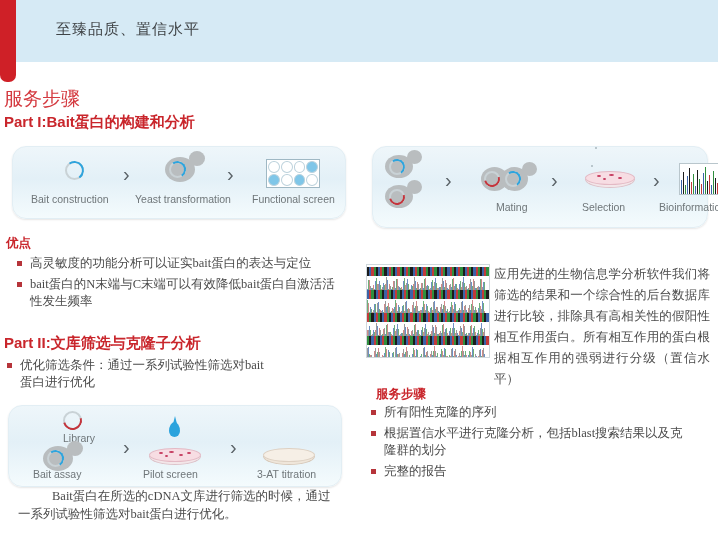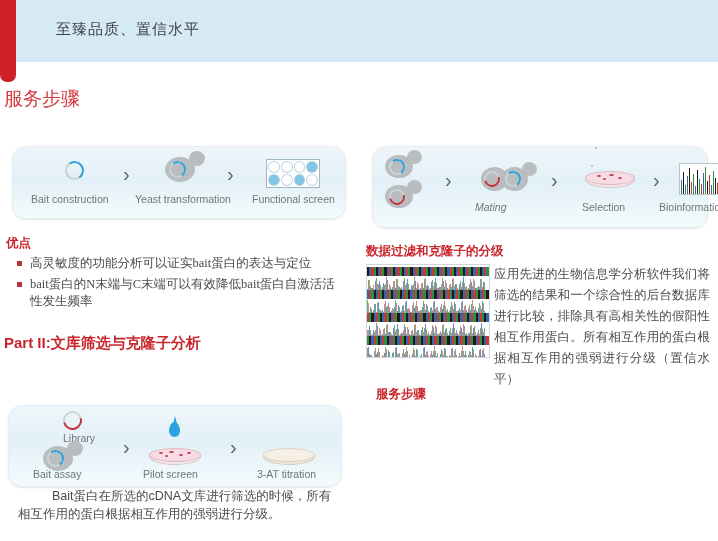--- a/index.html
+++ b/index.html
@@ -60,21 +60,21 @@
     content:"";position:absolute;left:3px;top:6px;
     width:5px;height:5px;background:#b6343a;
   }
   .list-adv{left:14px;top:255px;width:330px;}
   .list-part2{left:4px;top:357px;width:330px;}
   .list-results{left:368px;top:404px;width:340px;}
 
   .para{
     position:absolute;
     font-size:12.5px;color:#4a4a4a;line-height:18px;
-    font-family:Liberation Sans, sans-serif;
+    font-family:Liberation Serif, serif;
   }
   .para-bottom{left:18px;top:487px;width:320px;text-indent:34px;}
   .para-filter{left:494px;top:264px;width:216px;line-height:21px;text-align:justify;}
 
   
   .panel{
     position:absolute;border-radius:14px;
     background:linear-gradient(180deg,#eef6fa 0%,#e3f0f7 45%,#f4fbfd 100%);
     box-shadow:0 1px 2px rgba(0,0,0,.10);
     border:1px solid #e2eef4;
@@ -139,23 +139,23 @@
 </head>
 <body>
 
 <div class="page">
 
   <div class="red-bar"></div>
   <div class="banner"></div>
   <div class="banner-title">至臻品质、置信水平</div>
 
   <div class="h-service">服务步骤</div>
+  <div class="h-part h-part-1">Part I:Bait蛋白的构建和分析</div>
   <div class="h-part h-part-2">Part II:文库筛选与克隆子分析</div>
   <div class="h-sub h-adv">优点</div>
-  <div class="h-sub h-filter">数据过滤和克隆子的分级</div>
   <div class="h-sub h-results">服务步骤</div>
 
   <div class="panel panel-1">
 
     <div class="ring ring-base" style="left:52px;top:14px;width:19px;height:19px;"></div>
     <div class="ring arc-blue" style="left:52px;top:14px;width:19px;height:19px;"></div>
     <div class="step-label" style="left:18px;top:46px;">Bait construction</div>
     <div class="chev" style="left:110px;top:16px;">›</div>
 
     <div class="yeast-body" style="left:152px;top:10px;width:30px;height:25px;"></div>
@@ -192,21 +192,21 @@
 
     <div class="chev" style="left:72px;top:22px;">›</div>
 
     <div class="yeast-body" style="left:108px;top:20px;width:27px;height:24px;"></div>
     <div class="yeast-body" style="left:128px;top:20px;width:27px;height:24px;"></div>
     <div class="yeast-bud" style="left:149px;top:15px;width:15px;height:14px;"></div>
     <div class="ring ring-base" style="left:111px;top:24px;width:16px;height:16px;"></div>
     <div class="ring arc-red" style="left:111px;top:24px;width:16px;height:16px;"></div>
     <div class="ring ring-base" style="left:132px;top:24px;width:16px;height:16px;"></div>
     <div class="ring arc-blue" style="left:132px;top:24px;width:16px;height:16px;"></div>
-    <div class="step-label" style="left:102px;top:54px;font-style:italic;">Mating</div>
+    <div class="step-label" style="left:123px;top:54px;">Mating</div>
 
     <div class="chev" style="left:178px;top:22px;">›</div>
 
     <div class="dish" style="left:212px;top:24px;width:48px;height:17px;">
       <div class="dish-rim"></div>
       <div class="dish-top"></div>
       <div class="colony" style="left:12px;top:4px;width:4px;height:2px;"></div>
       <div class="colony" style="left:24px;top:3px;width:5px;height:2px;"></div>
       <div class="colony" style="left:33px;top:6px;width:4px;height:2px;"></div>
       <div class="colony" style="left:18px;top:7px;width:3px;height:2px;"></div>
@@ -241,20 +241,23 @@
     </div>
 
     <div class="step-label" style="left:286px;top:54px;">Bioinformatic analysis</div>
   </div>
 
   <ul class="bl list-adv">
     <li>高灵敏度的功能分析可以证实bait蛋白的表达与定位</li>
     <li>bait蛋白的N末端与C末端可以有效降低bait蛋白自激活活性发生频率</li>
   </ul>
 
+  <ul class="bl list-part2">
+    <li style="width:250px;">优化筛选条件：通过一系列试验性筛选对bait蛋白进行优化</li>
+  </ul>
 
   <div class="panel panel-3">
 
     <div class="ring ring-base" style="left:54px;top:5px;width:19px;height:19px;"></div>
     <div class="ring arc-red" style="left:54px;top:5px;width:19px;height:19px;"></div>
     <div class="step-label" style="left:54px;top:26px;">Library</div>
 
     <div class="yeast-body" style="left:34px;top:40px;width:30px;height:25px;"></div>
     <div class="yeast-bud" style="left:58px;top:35px;width:16px;height:15px;"></div>
     <div class="ring ring-base" style="left:38px;top:44px;width:17px;height:17px;"></div>
@@ -277,21 +280,21 @@
 
     <div class="chev" style="left:221px;top:30px;">›</div>
 
     <div class="dish dish-plain" style="left:254px;top:42px;width:50px;height:17px;">
       <div class="dish-rim"></div>
       <div class="dish-top"></div>
     </div>
     <div class="step-label" style="left:248px;top:62px;">3-AT titration</div>
   </div>
 
-  <div class="para para-bottom">Bait蛋白在所选的cDNA文库进行筛选的时候，所有相互作用的蛋白根据相互作用的强弱进行分级。</div>
+  <div class="para para-bottom">Bait蛋白在所选的cDNA文库进行筛选的时候，通过一系列试验性筛选对bait蛋白进行优化。</div>
 
   <div class="chromo" id="chromo">
       <div class="chromo-band" style="top: 2px;">
         <span style="background: rgb(27, 27, 27);"></span>
         <span style="background: rgb(58, 99, 168);"></span>
         <span style="background: rgb(194, 58, 58);"></span>
         <span style="background: rgb(47, 143, 62);"></span>
         <span style="background: rgb(27, 27, 27);"></span>
         <span style="background: rgb(58, 99, 168);"></span>
         <span style="background: rgb(194, 58, 58);"></span>
@@ -995,14 +998,19 @@
         <i style="left: 113px; height: 11.5px; background: rgb(111, 143, 196);"></i>
         <i style="left: 114px; height: 3.7px; background: rgb(111, 176, 122);"></i>
         <i style="left: 115px; height: 10px; background: rgb(208, 138, 138);"></i>
         <i style="left: 116px; height: 12px; background: rgb(154, 154, 154);"></i>
         <i style="left: 117px; height: 6px; background: rgb(111, 143, 196);"></i>
       </div>
     </div>
 
   <div class="para para-filter">应用先进的生物信息学分析软件我们将筛选的结果和一个综合性的后台数据库进行比较，排除具有高相关性的假阳性相互作用蛋白。所有相互作用的蛋白根据相互作用的强弱进行分级（置信水平）</div>
 
+  <ul class="bl list-results">
+    <li>所有阳性克隆的序列</li>
+    <li style="width:300px;">根据置信水平进行克隆分析，包括blast搜索结果以及克隆群的划分</li>
+    <li>完整的报告</li>
+  </ul>
 
 </div>
 
 </body></html>

